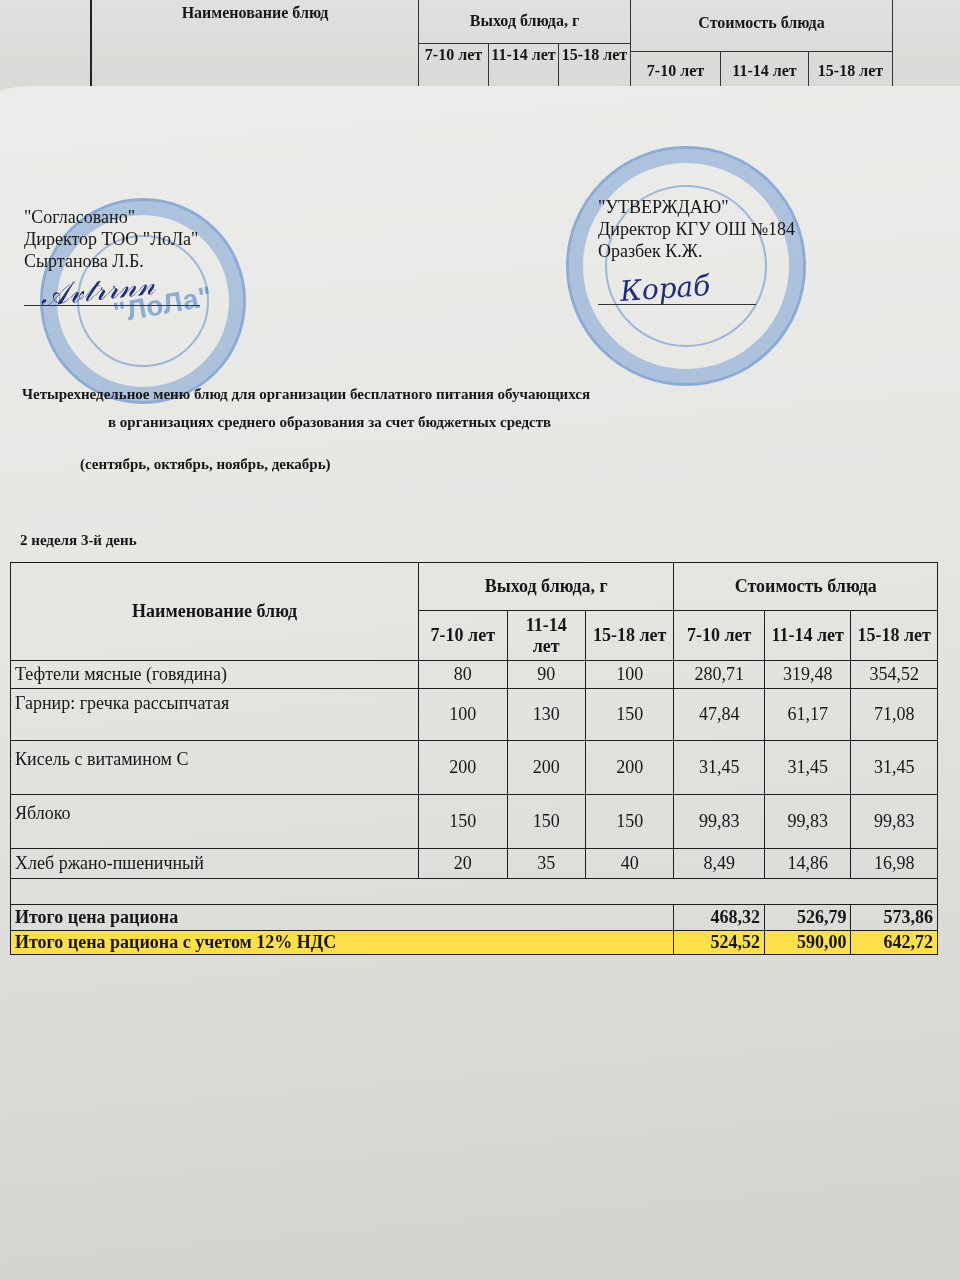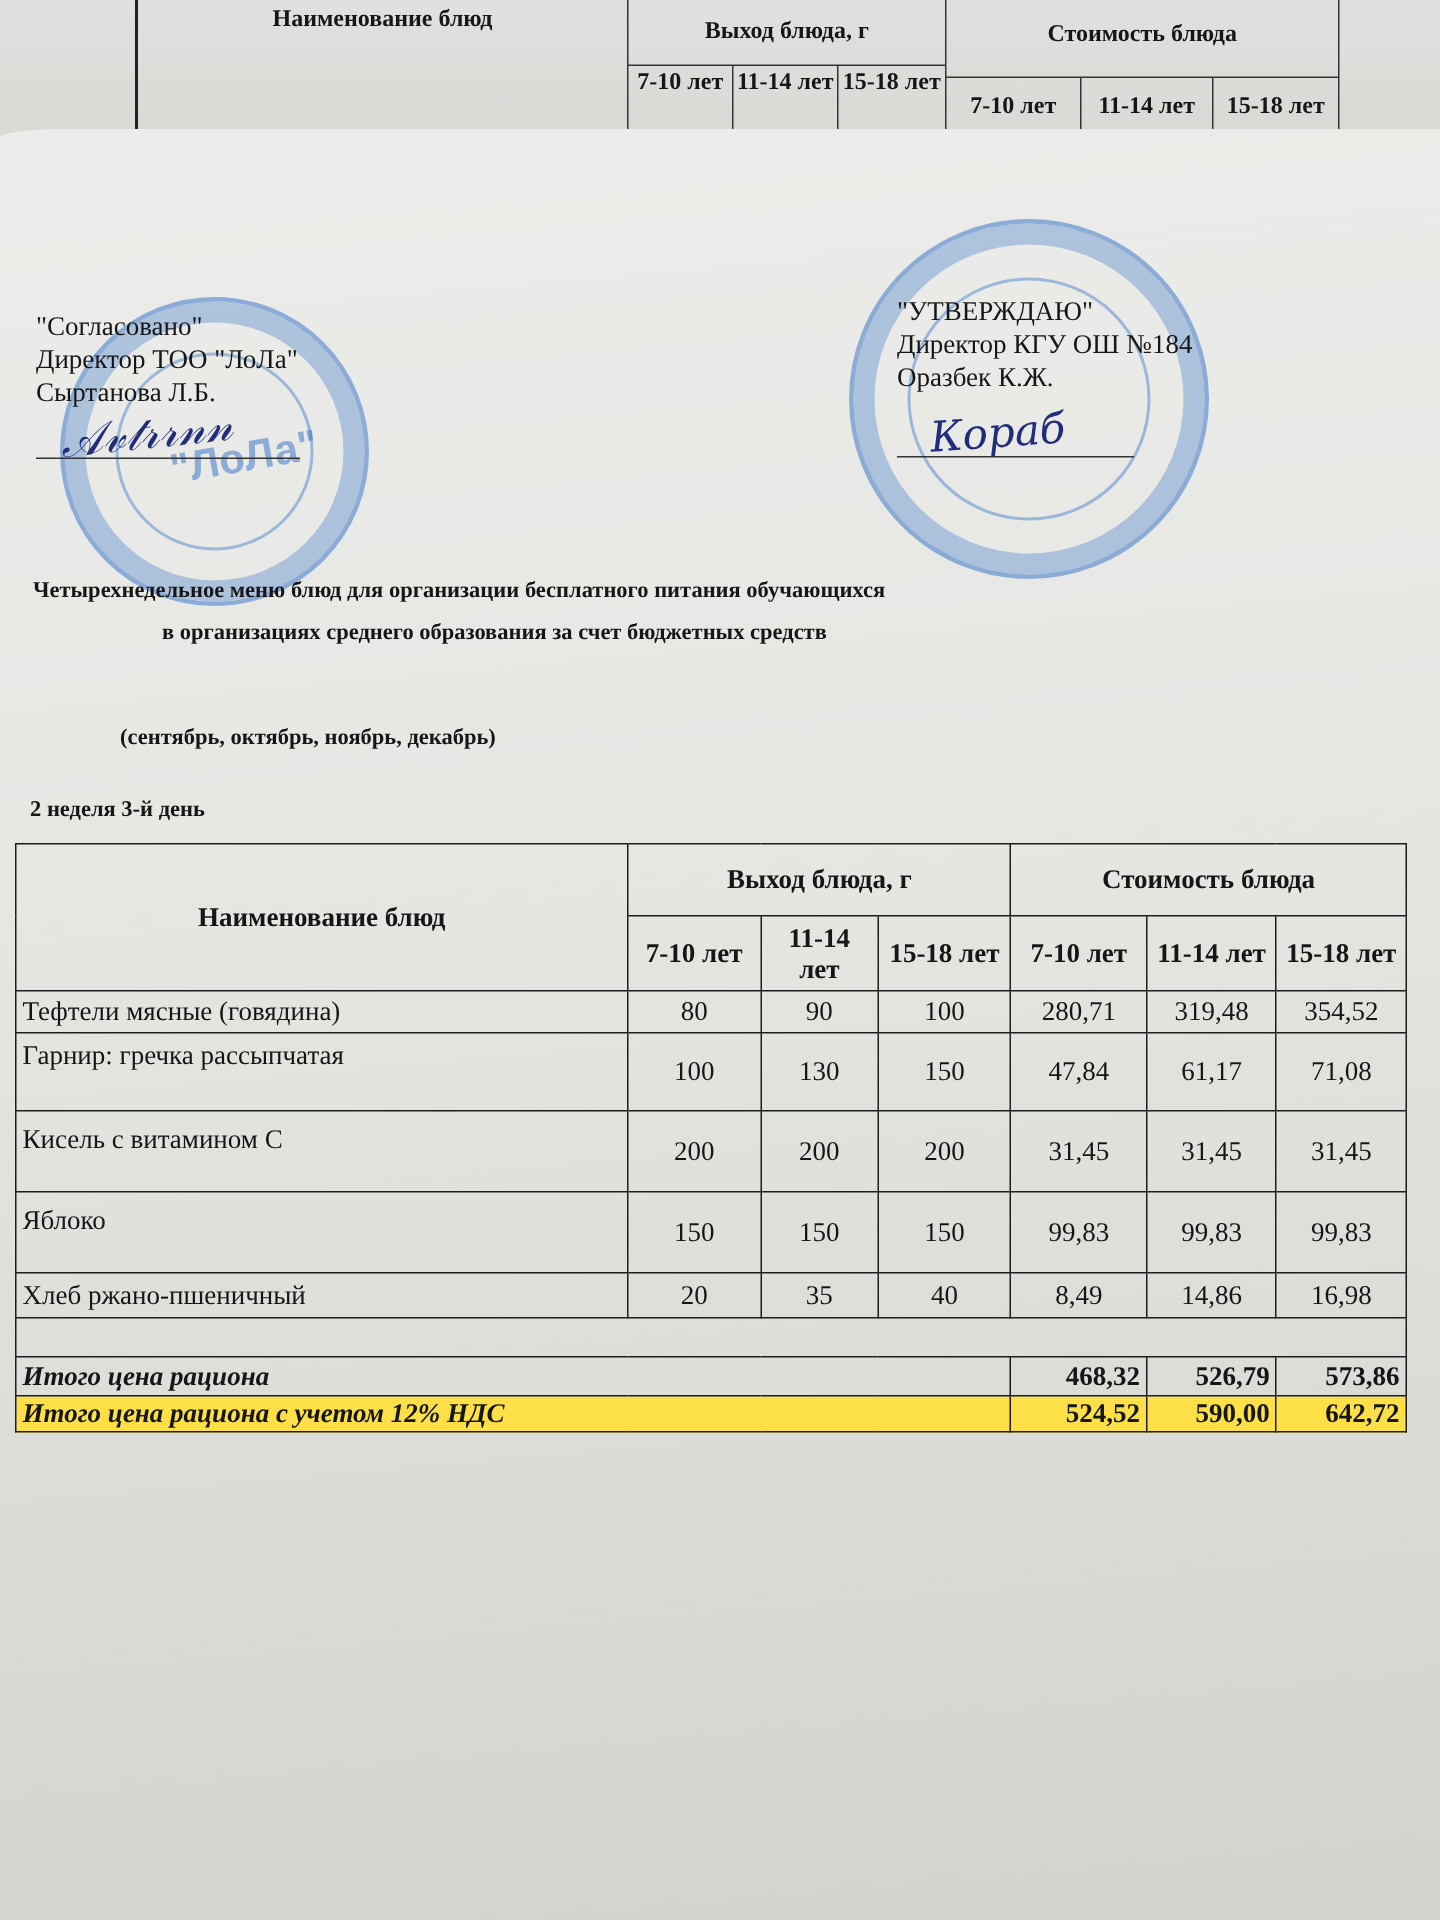--- a/index.html
+++ b/index.html
@@ -35,21 +35,21 @@
   .stamp-text { position:absolute; color:rgba(60,120,200,0.55); font-family:"Liberation Sans",sans-serif; font-weight:bold; }
   .signature { position:absolute; font-family:"DejaVu Serif", serif; font-style:italic; color:#1f2d7a; }
   .title { position:absolute; font-weight:bold; font-size:15px; }
   table.menu {
     position:absolute; left:10px; top:484px; width:928px;
     border-collapse:collapse; font-size:18px;
   }
   table.menu td, table.menu th { border:1.5px solid #1d1d1d; padding:0 4px; }
   table.menu th { font-weight:bold; }
   .num { text-align:center; }
-  .total-row td { font-weight:bold; font-style:italic; }
+  .total-row td { font-weight:bold; }
   .total-row td.num { text-align:right; font-style:normal; }
   .vat-row td { background:#fde047; }
 </style>
 </head>
 <body>
 
 <div class="back-sheet">
   <div class="back-table">
     <div class="bt-cell" style="left:0;top:0;width:326px;height:88px;border-left:none;text-align:center;padding-top:4px;">Наименование блюд</div>
     <div class="bt-cell" style="left:326px;top:0;width:212px;height:44px;padding-top:12px;">Выход блюда, г</div>
@@ -83,21 +83,21 @@
 <div class="sign-block" style="left:598px;top:196px;">
   <div>"УТВЕРЖДАЮ"</div>
   <div>Директор КГУ ОШ №184</div>
   <div>Оразбек К.Ж.</div>
 </div>
 <div class="sign-line" style="left:598px;top:304px;width:158px;"></div>
 <div class="signature" style="left:620px;top:272px;font-size:28px;transform:rotate(-4deg);">Кораб</div>
 
 <div class="title" style="left:22px;top:386px;">Четырехнедельное меню блюд для организации бесплатного питания обучающихся</div>
 <div class="title" style="left:108px;top:414px;">в организациях среднего образования за счет бюджетных средств</div>
-<div class="title" style="left:80px;top:484px;">(сентябрь, октябрь, ноябрь, декабрь)</div>
+<div class="title" style="left:80px;top:456px;">(сентябрь, октябрь, ноябрь, декабрь)</div>
 <div class="title" style="left:20px;top:532px;">2 неделя 3-й день</div>
 
 <table class="menu" style="top:562px;">
   <tbody>
       <tr style="height:48px;">
     <th rowspan="2" style="width:392px;">Наименование блюд</th>
     <th colspan="3">Выход блюда, г</th>
     <th colspan="3">Стоимость блюда</th>
   </tr>
   <tr style="height:50px;">

